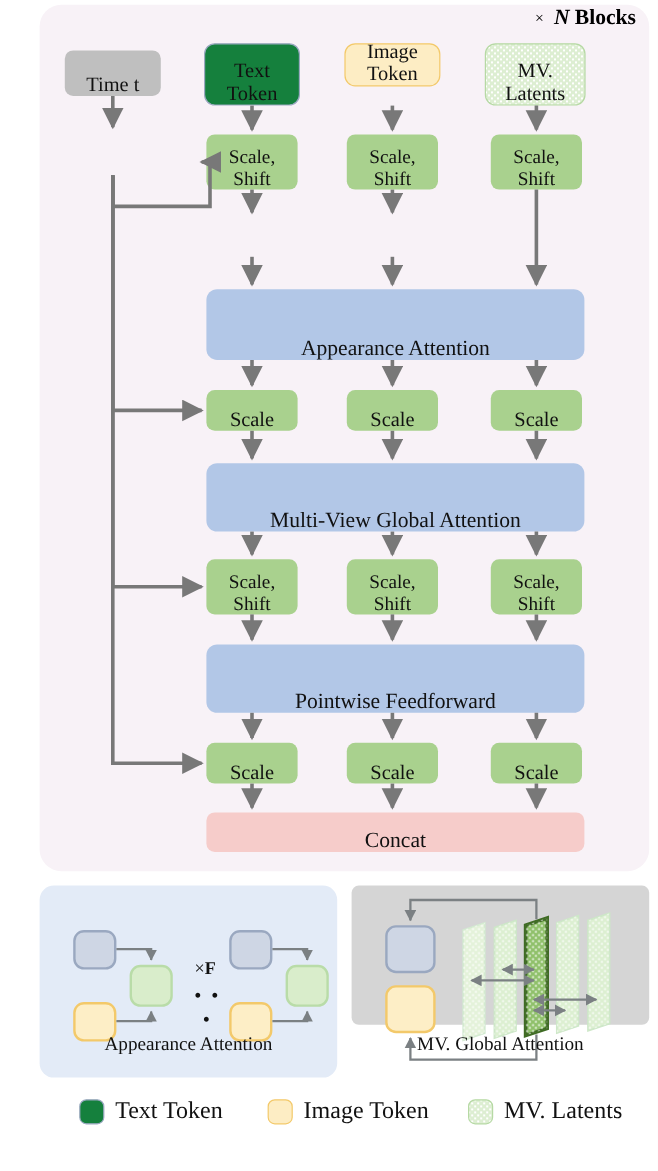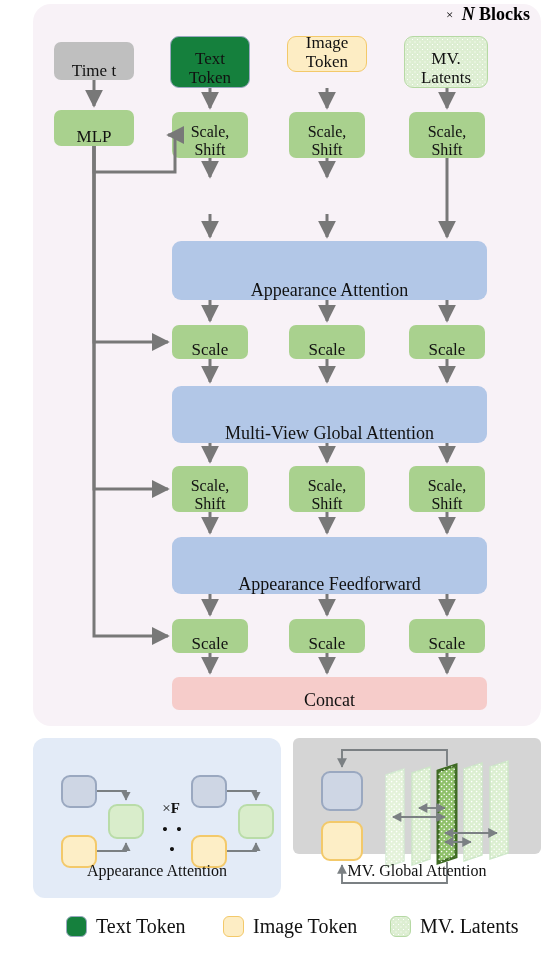--- a/index.html
+++ b/index.html
@@ -96,23 +96,20 @@
   </div>
 
   <div class="node n-image" style="left:287px;top:36px;width:80px;height:36px;font-size:17px;border-radius:9px;">
     <span>Image<br>Token</span>
   </div>
 
   <div class="node n-mv speckle" style="left:404px;top:36px;width:84px;height:52px;font-size:17px;border-radius:9px;">
     <span>MV.<br>Latents</span>
   </div>
 
-  <div class="node n-green" style="left:54px;top:110px;width:80px;height:36px;font-size:17px;">
-    <span>MLP</span>
-  </div>
 
   <div class="node n-green" style="left:172px;top:112px;width:76px;height:46px;font-size:16px;">
     <span>Scale,<br>Shift</span>
   </div>
   <div class="node n-green" style="left:289px;top:112px;width:76px;height:46px;font-size:16px;">
     <span>Scale,<br>Shift</span>
   </div>
   <div class="node n-green" style="left:409px;top:112px;width:76px;height:46px;font-size:16px;">
     <span>Scale,<br>Shift</span>
   </div>
@@ -140,21 +137,21 @@
     <span>Scale,<br>Shift</span>
   </div>
   <div class="node n-green" style="left:289px;top:466px;width:76px;height:46px;font-size:16px;">
     <span>Scale,<br>Shift</span>
   </div>
   <div class="node n-green" style="left:409px;top:466px;width:76px;height:46px;font-size:16px;">
     <span>Scale,<br>Shift</span>
   </div>
 
   <div class="node n-blue" style="left:172px;top:537px;width:315px;height:57px;font-size:18px;border-radius:9px;">
-    <span>Appearance Feedforward</span>
+    <span>Pointwise Feedforward</span>
   </div>
 
   <div class="node n-green" style="left:172px;top:619px;width:76px;height:34px;font-size:17px;">
     <span>Scale</span>
   </div>
   <div class="node n-green" style="left:289px;top:619px;width:76px;height:34px;font-size:17px;">
     <span>Scale</span>
   </div>
   <div class="node n-green" style="left:409px;top:619px;width:76px;height:34px;font-size:17px;">
     <span>Scale</span>

